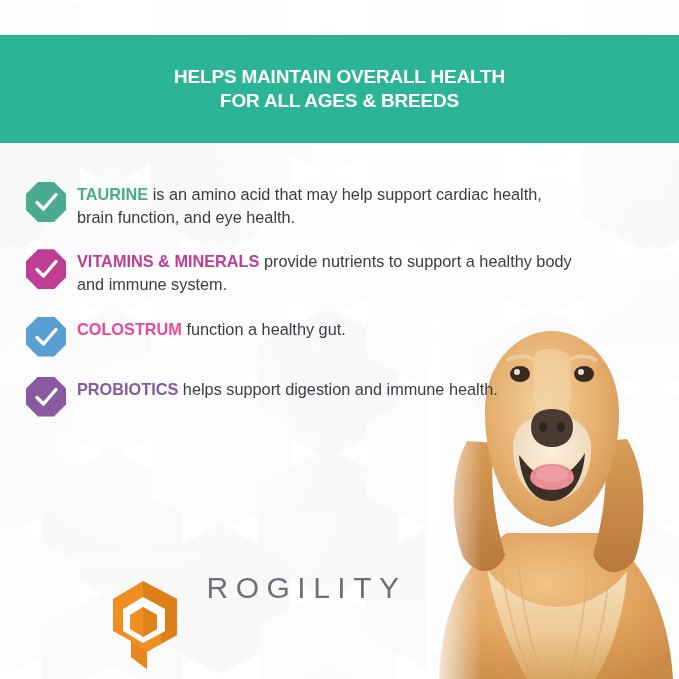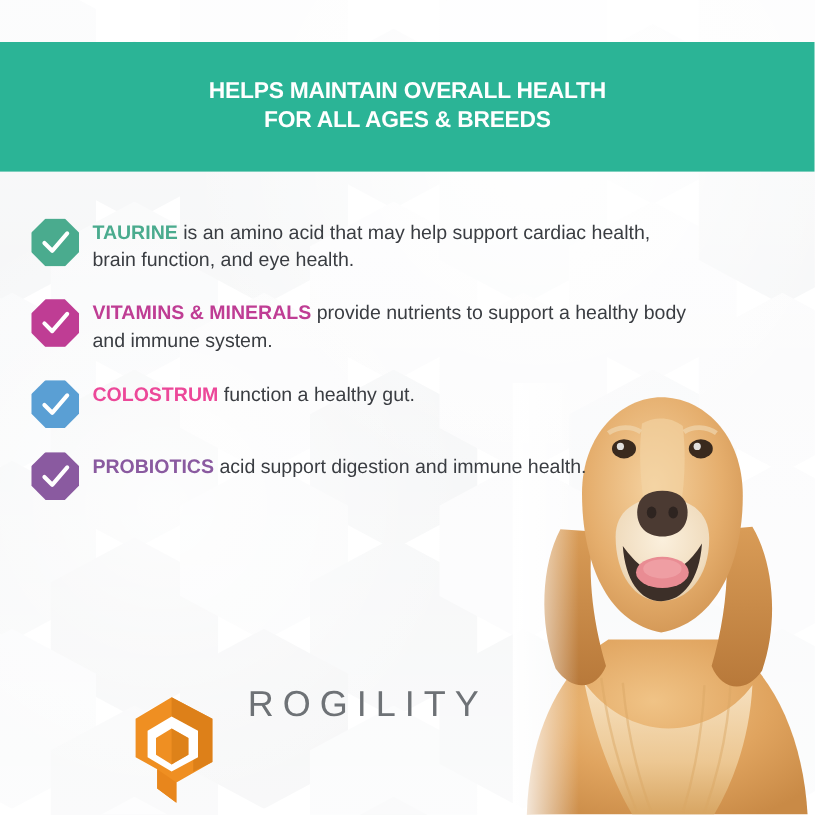--- a/index.html
+++ b/index.html
@@ -291,21 +291,21 @@
     </div>
 
     <div class="bullet">
       <span class="badge">
         <span class="oct" style="background:#8a5aa0"></span>
         <svg viewBox="0 0 40 40">
             <path d="M11 20.5 L17.5 27 L30 12.5" stroke="#ffffff" stroke-width="3.4" fill="none" stroke-linecap="round" stroke-linejoin="round"></path>
           </svg>
       </span>
       <div class="bullet-text">
-        <span class="kw" style="color:#8a5aa0">PROBIOTICS</span><span> acid support digestion and immune health.</span>
+        <span class="kw" style="color:#8a5aa0">PROBIOTICS</span><span> helps support digestion and immune health.</span>
       </div>
     </div>
 
   </div>
 
   <div class="logo-block">
     <svg class="logo-mark" viewBox="0 0 76 92">
 
       <path d="M38 2 L72 20 L72 56 L42 73 L42 90 L26 78 L26 62 L8 52 L8 20 Z" fill="#ef8f22"></path>
 

